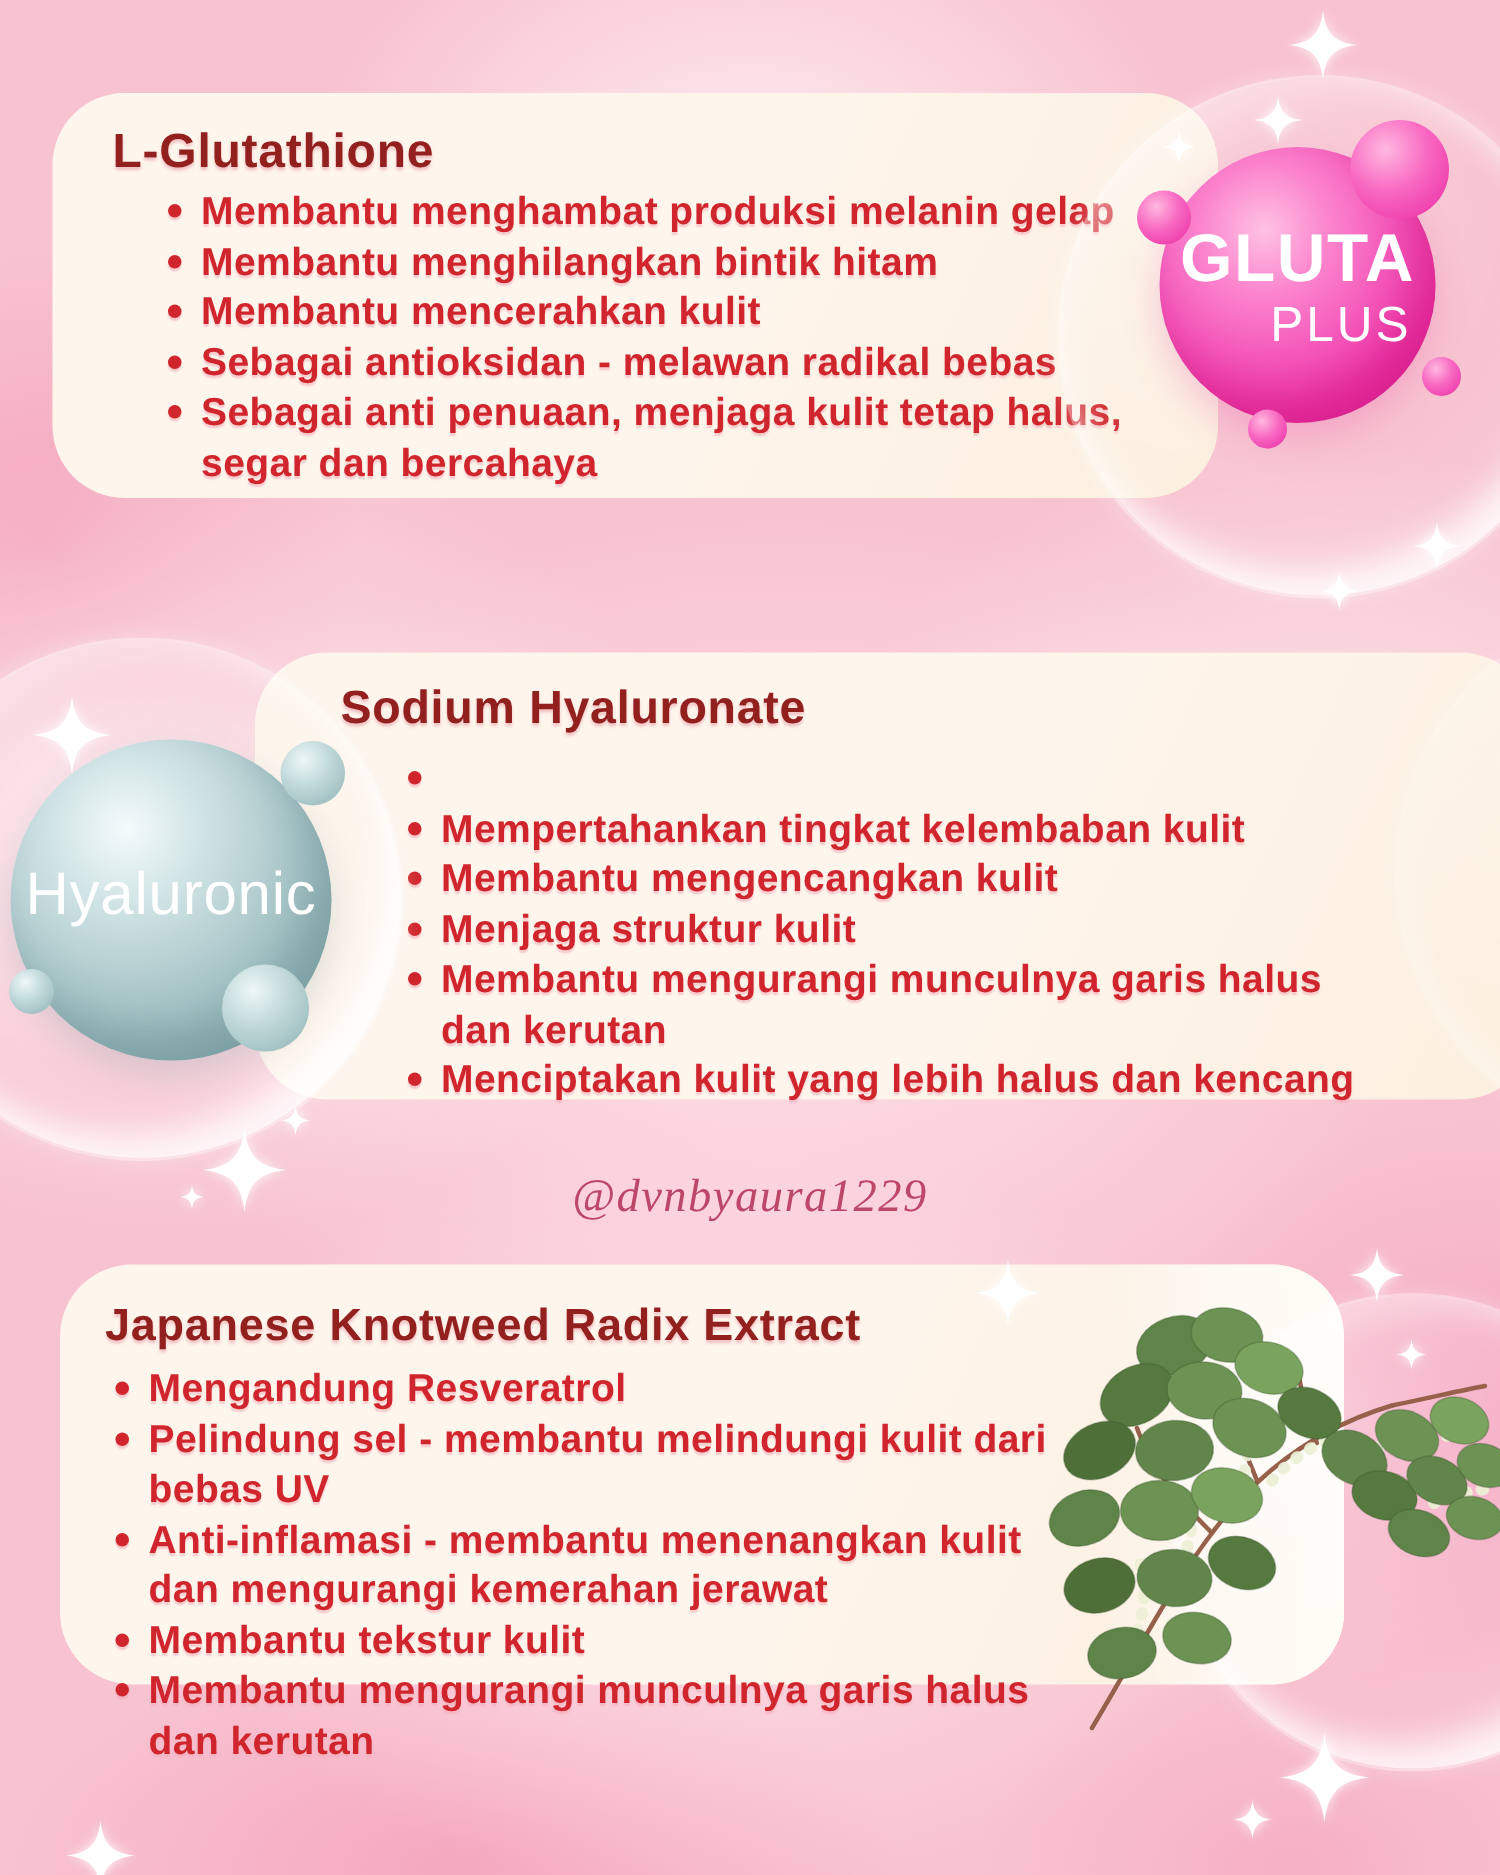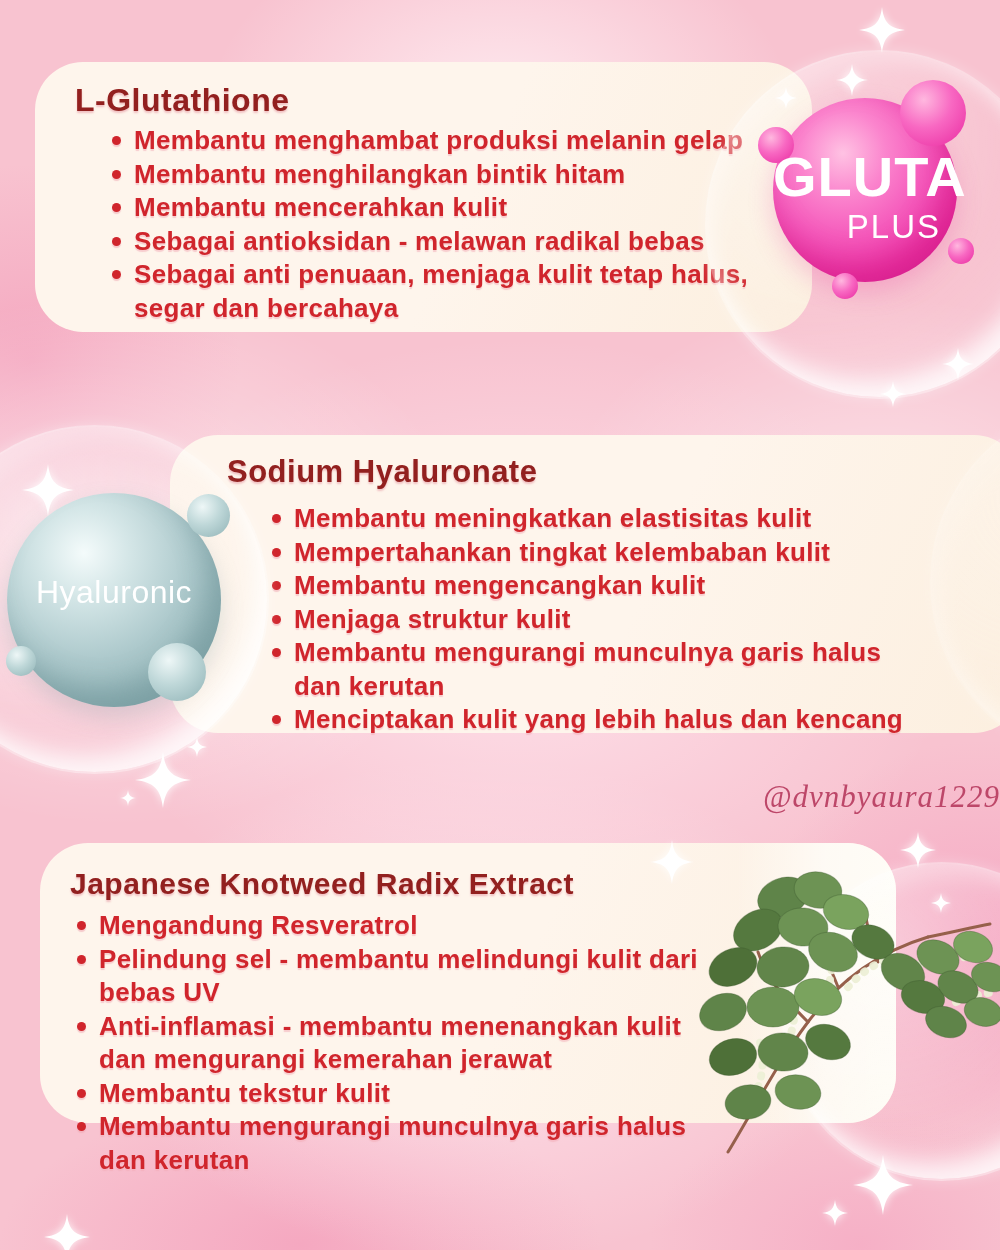--- a/index.html
+++ b/index.html
@@ -71,45 +71,45 @@
     left:773px; top:98px; width:184px; height:184px;
     background:radial-gradient(circle at 38% 30%, #ffc2e3 0%, #fb84cd 25%, #f55bbc 48%, #ef35a8 72%, #db2398 100%);
     box-shadow:inset -12px -18px 28px rgba(190,10,110,0.35), 0 10px 24px rgba(233,60,150,0.25);
   }
   .gluta-sat { background:radial-gradient(circle at 36% 30%, #ffb8df 0%, #f868c2 45%, #e92aa0 100%); }
   .gs1 { left:900px; top:80px;  width:66px; height:66px; }
   .gs2 { left:758px; top:127px; width:36px; height:36px; }
   .gs3 { left:832px; top:273px; width:26px; height:26px; }
   .gs4 { left:948px; top:238px; width:26px; height:26px; }
   .gluta-label { position:absolute; left:773px; top:149px; width:184px; z-index:6; color:#fff; }
-  .gluta-main { font-size:56px; font-weight:700; letter-spacing:1px; line-height:1; text-align:center; }
+  .gluta-main { font-size:45px; font-weight:700; letter-spacing:1px; line-height:1; text-align:center; }
   .gluta-sub  { font-size:33px; font-weight:400; letter-spacing:2px; line-height:1; text-align:right; padding-right:16px; margin-top:5px; }
   
   .hyal-sphere {
     left:7px; top:493px; width:214px; height:214px;
     background:radial-gradient(circle at 36% 28%, #f4fbfb 0%, #d4e6e7 22%, #adc9cc 52%, #93b5b8 78%, #7fa2a6 100%);
     box-shadow:inset -14px -20px 26px rgba(90,130,135,0.38), 0 10px 22px rgba(120,150,155,0.25);
   }
   .hyal-sat { background:radial-gradient(circle at 36% 30%, #eef7f7 0%, #bed7d8 45%, #8fb2b5 100%); }
   .hs1 { left:187px; top:494px; width:43px; height:43px; }
   .hs2 { left:148px; top:643px; width:58px; height:58px; }
   .hs3 { left:6px;   top:646px; width:30px; height:30px; }
   .hyal-label {
     position:absolute; left:7px; top:574px; width:214px; z-index:6; color:#fff;
-    font-size:32px; font-weight:400; letter-spacing:0.5px; text-align:center;
+    font-size:40px; font-weight:400; letter-spacing:0.5px; text-align:center;
   }
   
   .plant { position:absolute; left:688px; top:852px; width:315px; height:315px; z-index:5; }
   
   .sparkle { position:absolute; z-index:7; filter:drop-shadow(0 0 4px rgba(255,255,255,0.9)); }
   .sparkle path { fill:#ffffff; }
   
   .handle {
     position:absolute; left:0; top:779px; width:100%; z-index:6;
-    text-align:right; font-family:"Liberation Serif", serif; font-style:italic;
+    text-align:center; font-family:"Liberation Serif", serif; font-style:italic;
     font-size:31px; color:#bd4769; letter-spacing:1px;
   }
 </style>
 </head>
 <body>
 
 <div class="canvas">
 
   <div class="bubble bub4"></div>
 
@@ -141,21 +141,20 @@
           <span class="btxt">segar dan bercahaya</span>
         </div>
     </div>
   </section>
 
   <section class="card card2">
     <h2 class="card-title t2">Sodium Hyaluronate</h2>
     <div class="blist l2">
       <div class="row">
           <span class="dot"></span>
-          <span class="btxt">Membantu meningkatkan elastisitas kulit</span>
         </div>
       <div class="row">
           <span class="dot"></span>
           <span class="btxt">Mempertahankan tingkat kelembaban kulit</span>
         </div>
       <div class="row">
           <span class="dot"></span>
           <span class="btxt">Membantu mengencangkan kulit</span>
         </div>
       <div class="row">

